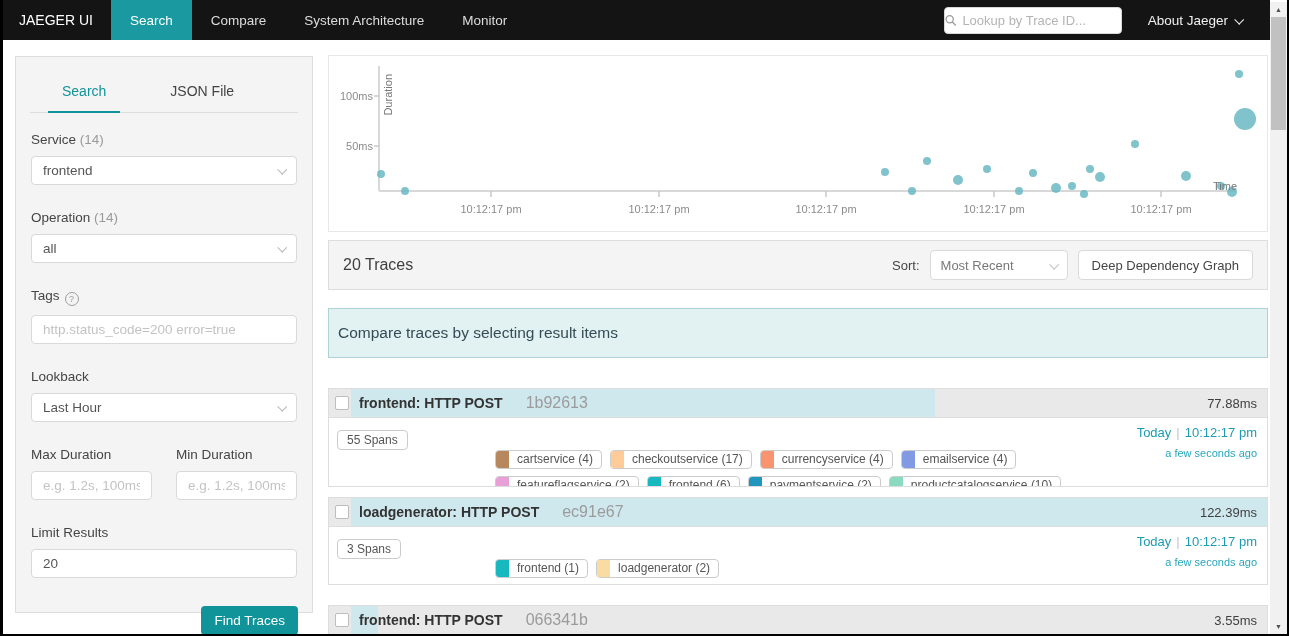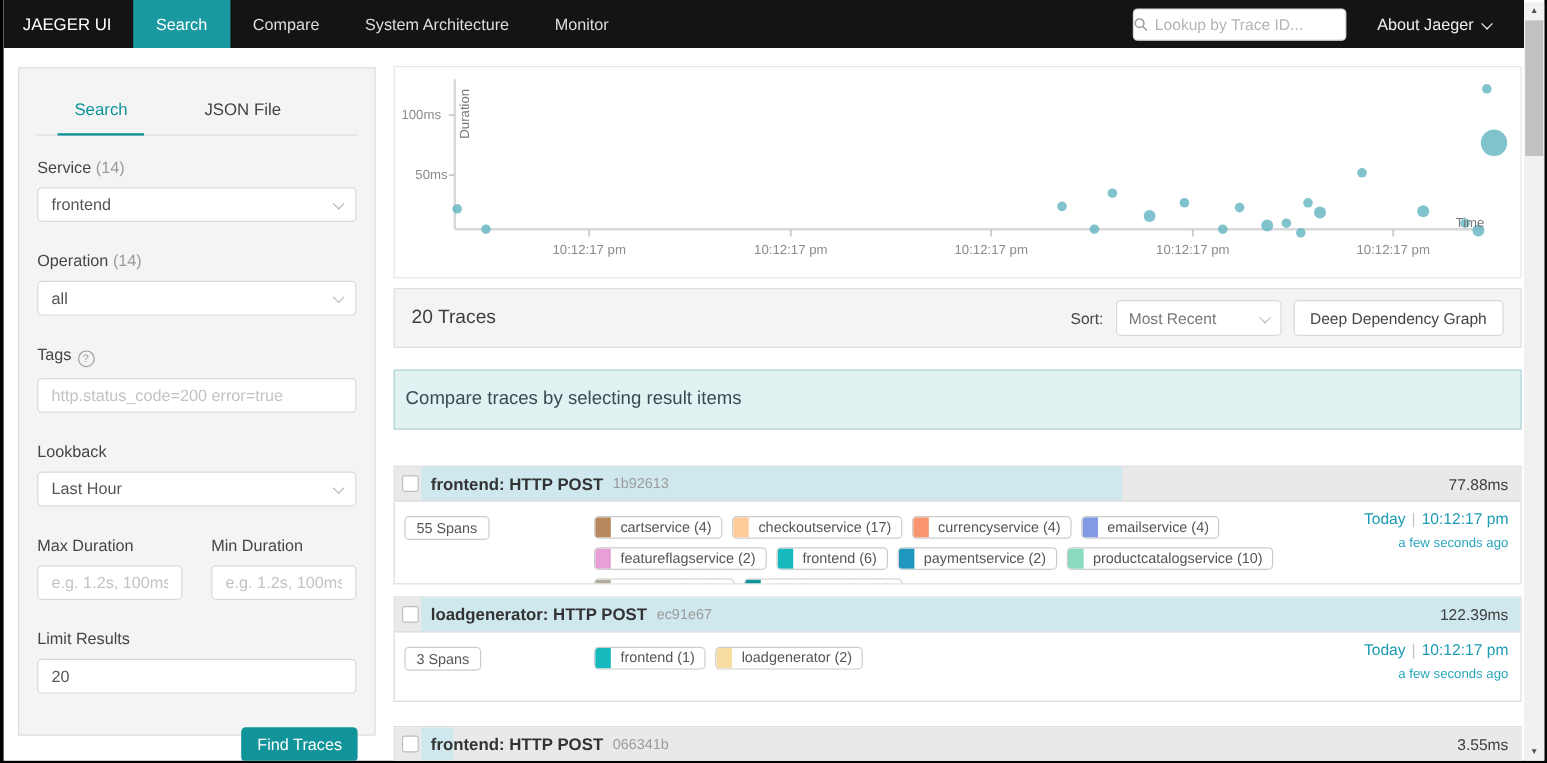--- a/index.html
+++ b/index.html
@@ -79,26 +79,26 @@
 
   
   .trace-card { position:absolute; left:325px; width:940px; background:#fff; border:1px solid #ddd; overflow:hidden; }
   .tc1 { top:388px; height:99px; } .tc2 { top:497px; height:88px; } .tc3 { top:605px; height:40px; }
   .tc-header { position:relative; height:29px; background:#e9e9e9; border-bottom:1px solid #ddd; cursor:pointer; }
   .tc-bar { position:absolute; left:22px; top:0; bottom:0; background:#cfe8ee; }
   .tc-head-content { position:relative; display:flex; align-items:center; height:100%; padding:0 10px 0 6px; }
   .tc-check { width:14px; height:14px; background:#fff; border:1px solid #bdbdbd; border-radius:2px;
     margin-right:10px; cursor:pointer; flex:none; }
   .tc-title { font-size:14px; color:#333; font-weight:700; }
-  .tc-id { font-size:12px; color:#9b9b9b; margin-left:8px; }
+  .tc-id { font-size:16px; color:#9b9b9b; margin-left:23px; }
   .tc-duration { margin-left:auto; font-size:13px; color:#3f3f3f; }
   .tc-body { position:relative; padding:12px 10px 0 8px; }
   .spans-pill { position:absolute; left:8px; top:12px; background:#fff; border:1px solid #ccc; border-radius:4px;
     font-size:12px; color:#555; padding:2px 9px; }
-  .tags-wrap { margin-left:158px; width:655px; display:flex; flex-wrap:wrap; gap:7px 8px; }
+  .tags-wrap { margin-left:158px; width:655px; display:flex; flex-wrap:wrap; gap:7px 8px;margin-top:20px; }
   .svc-tag { display:inline-flex; align-items:stretch; border:1px solid #ccc; border-radius:4px; background:#fff;
     overflow:hidden; height:19px; }
   .svc-strip { width:13px; flex:none; }
   .svc-label { font-size:12px; color:#555; line-height:17px; padding:0 8px; white-space:nowrap; }
   .tc-dates { position:absolute; right:10px; top:7px; text-align:right; }
   .tc-date-line { font-size:13px; color:#1d9bb2; }
   .tc-date-sep { color:#c4c4c4; margin:0 5px; }
   .tc-ago { font-size:11px; color:#2aa6bb; margin-top:7px; }
 </style>
 </head>
@@ -218,21 +218,21 @@
         <circle cx="755" cy="138" r="4" fill="#6BB9C4" fill-opacity="0.85"></circle>
         <circle cx="761" cy="113" r="4" fill="#6BB9C4" fill-opacity="0.85"></circle>
         <circle cx="771" cy="121" r="5" fill="#6BB9C4" fill-opacity="0.85"></circle>
         <circle cx="806" cy="88" r="4" fill="#6BB9C4" fill-opacity="0.85"></circle>
         <circle cx="857" cy="120" r="5" fill="#6BB9C4" fill-opacity="0.85"></circle>
         <circle cx="892" cy="130" r="4" fill="#6BB9C4" fill-opacity="0.85"></circle>
         <circle cx="903" cy="136" r="5" fill="#6BB9C4" fill-opacity="0.85"></circle>
         <circle cx="910" cy="18" r="4" fill="#6BB9C4" fill-opacity="0.85"></circle>
         <circle cx="916" cy="63" r="11" fill="#6BB9C4" fill-opacity="0.85"></circle>
       </svg>
-    <span class="ytick" style="top:34px;text-align:center;">100ms</span>
+    <span class="ytick" style="top:34px;">100ms</span>
     <span class="ytick" style="top:84px;">50ms</span>
     <span class="ylab">Duration</span>
     <span class="xlab">Time</span>
     <span class="xtick" style="left:117px;">10:12:17 pm</span>
     <span class="xtick" style="left:285px;">10:12:17 pm</span>
     <span class="xtick" style="left:452px;">10:12:17 pm</span>
     <span class="xtick" style="left:620px;">10:12:17 pm</span>
     <span class="xtick" style="left:787px;">10:12:17 pm</span>
   </div>
 

